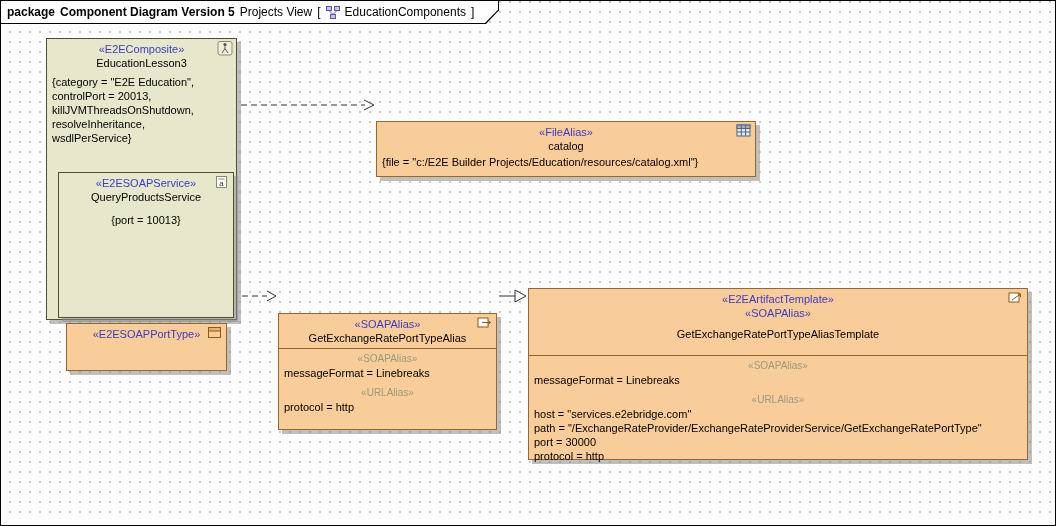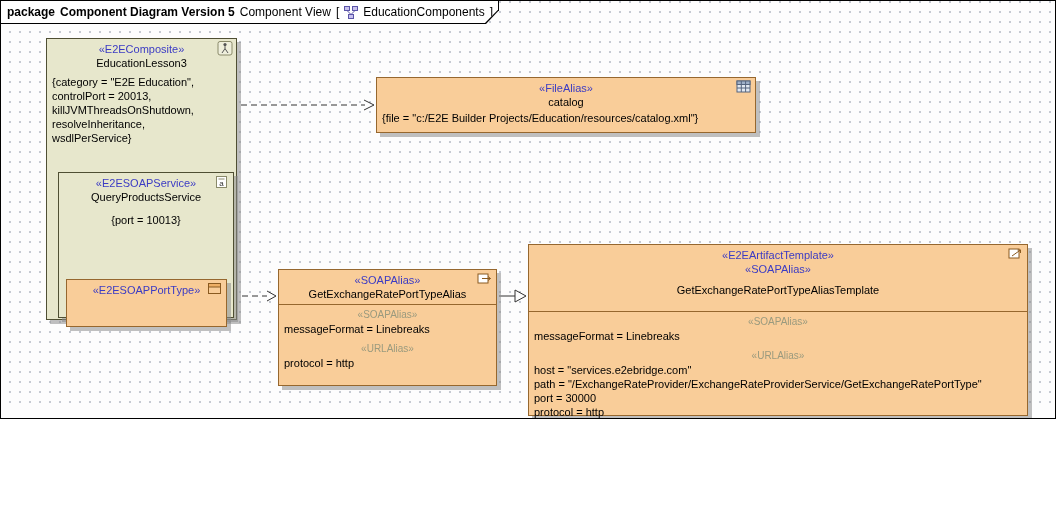--- a/index.html
+++ b/index.html
@@ -1,19 +1,19 @@
 <!DOCTYPE html>
 <html><head>
 <meta charset="utf-8">
 <style>
   * { margin:0; padding:0; box-sizing:border-box; }
   html,body { background:#ffffff; font-family:"Liberation Sans", sans-serif; }
 
   .diagram {
-    position:relative; width:1056px; height:419px;
+    position:relative; width:1056px; height:526px;
     border:1px solid #000;
     background-color:#fdfdfd;
     background-image: radial-gradient(circle, #c6cad2 0.9px, transparent 1px);
     background-size:10px 10px;
     background-position:4px 6px;
     overflow:hidden;
   }
   .bottom-margin { position:absolute; left:1px; right:1px; bottom:0; height:12px; background:#fdfdfd; }
 
   
@@ -38,21 +38,21 @@
   .head   { stroke:#333; stroke-width:1; fill:none; }
   .tri    { stroke:#333; stroke-width:1; fill:#fdfdfd; }
 
   
   .node {
     position:absolute; font-size:11px; color:#000; line-height:14px;
     border:1px solid #4f4f33; background:#e7e7cc;
     box-shadow:4px 4px 0 rgba(140,140,140,0.55);
     z-index:2;
   }
-  .node.orange { background:#f9cd99; border-color:#96672e; }
+  .node.orange { background:#f9cd99; border-color:#96672e;margin-top:44px; }
   .st  { text-align:center; color:#3b3bc4; padding-top:3px; }
   .nm  { text-align:center; font-weight:normal; }
   .props { padding:5px 5px 0 5px; white-space:pre-line; }
   .props.center { text-align:center; padding-top:9px; }
   .icon-tr { position:absolute; top:2px; right:3px; width:16px; height:15px; display:flex; }
 
   .hdr { position:relative; border-bottom:1px solid #96672e; padding-bottom:3px; }
   .hdr.tall { padding-bottom:14px; }
   .hdr.tall .nm { margin-top:7px; }
   .gst { text-align:center; color:#9a9a7e; font-size:10px; line-height:12px; margin-top:4px; }
@@ -76,21 +76,21 @@
     <g>
       <line class="solidl" x1="498" y1="295" x2="514" y2="295"></line>
       <path class="tri" d="M514 289 L525 295 L514 301 Z"></path>
     </g>
   </svg>
 
   <div class="tab-outer">
     <div class="tab-inner">
       <span class="bold">package</span>
       <span class="bold">Component Diagram Version 5</span>
-      <span>Component View</span>
+      <span>Projects View</span>
       <span>[</span>
       <span class="tab-icon">
         <svg width="14" height="13" viewBox="0 0 14 13">
           <rect x="0.5" y="0.5" width="5" height="4" fill="#c9c2ee" stroke="#5b55a8"></rect>
           <rect x="8.5" y="0.5" width="5" height="4" fill="#c9c2ee" stroke="#5b55a8"></rect>
           <path d="M3 4.5 L7 8.5 M11 4.5 L7 8.5" stroke="#5b55a8" fill="none"></path>
           <rect x="4.5" y="8.5" width="5" height="4" fill="#c9c2ee" stroke="#5b55a8"></rect>
         </svg>
       </span>
       <span>EducationComponents</span>

